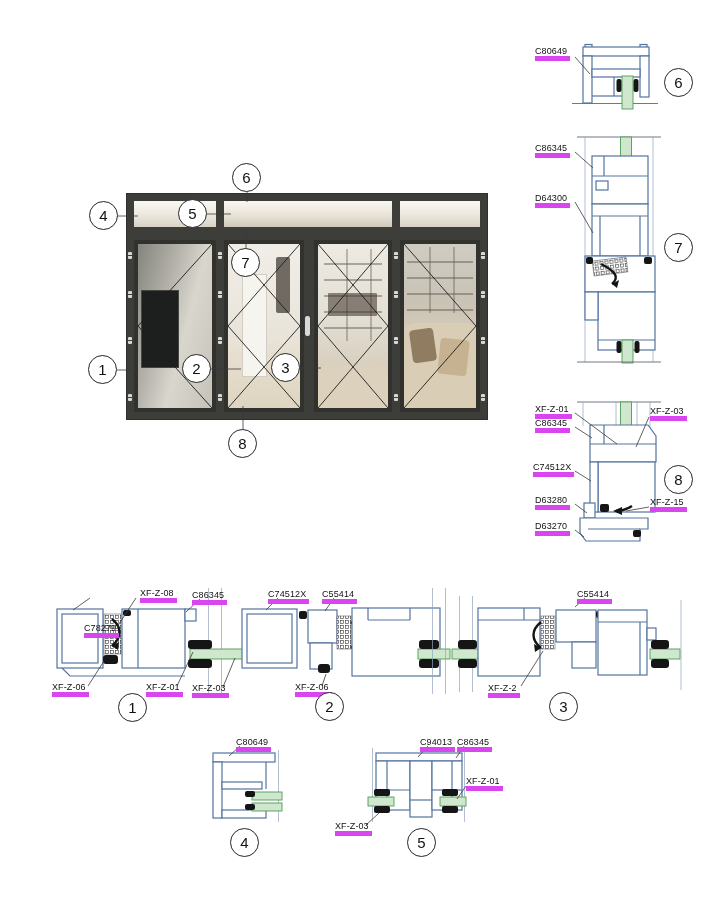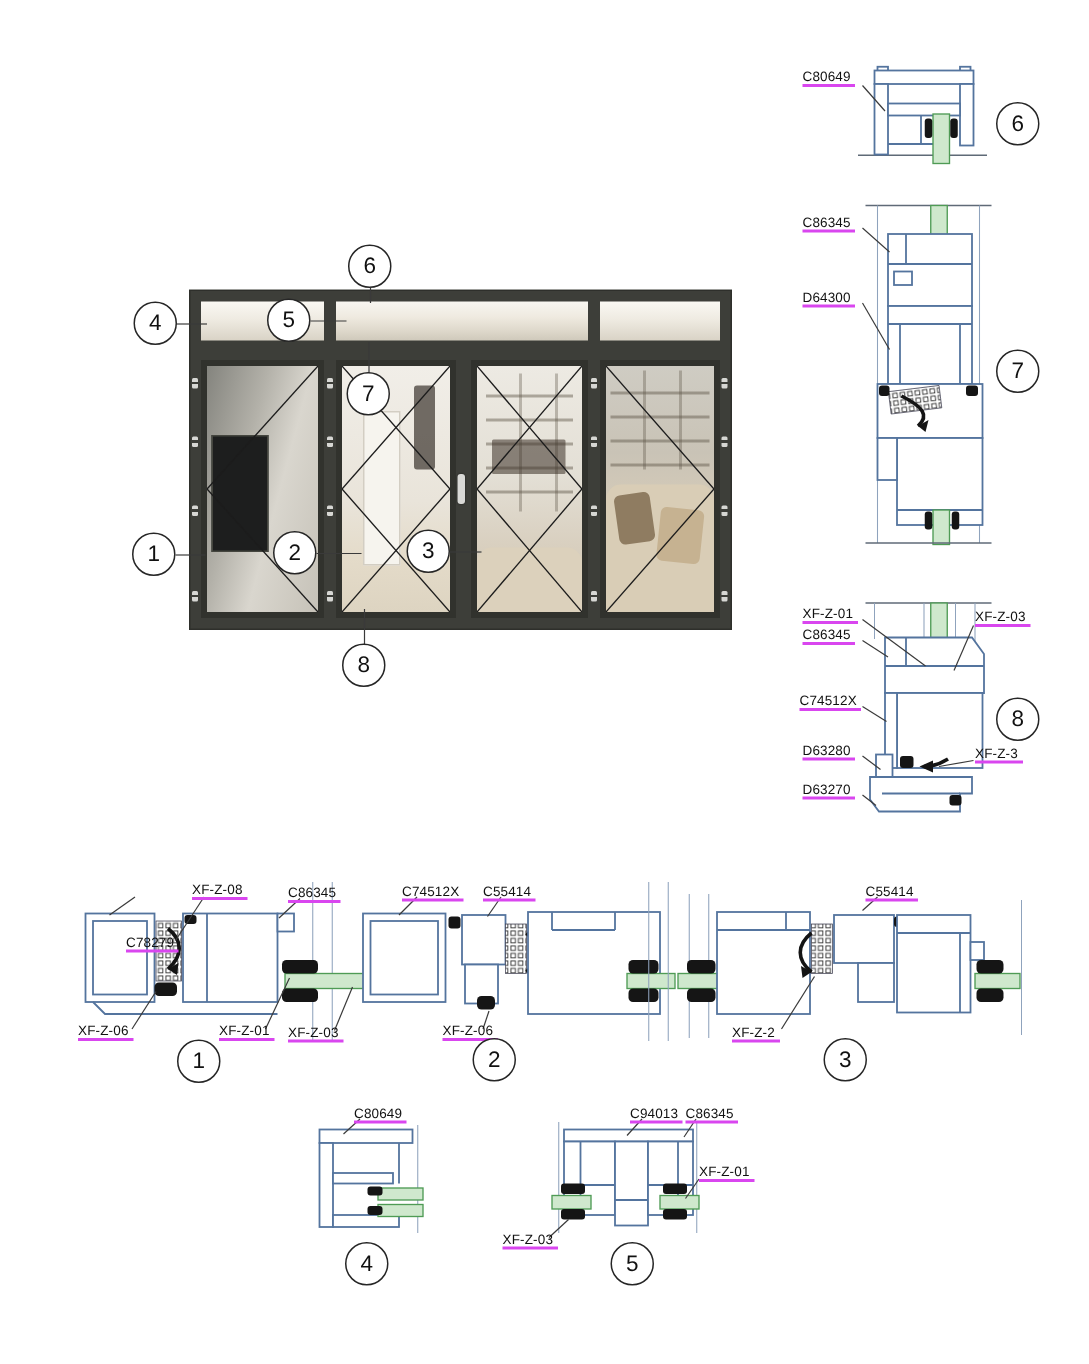--- a/index.html
+++ b/index.html
@@ -9,21 +9,21 @@
   #linework{position:absolute;left:0;top:0;}
   .p {fill:none;stroke:#54749e;stroke-width:1.2;}
   .pf{fill:#ffffff;stroke:#54749e;stroke-width:1.2;}
   .glass{fill:#cfe8cd;stroke:#4f9b55;stroke-width:0.9;}
   .gasket{fill:#151515;stroke:none;}
   .thin{stroke:#8fa3bd;stroke-width:0.7;}
   .gnd{stroke:#5f6a77;stroke-width:0.9;}
   .leader{stroke:#3a3a3a;stroke-width:0.8;fill:none;}
   .arr{stroke:#141414;stroke-width:2.4;fill:none;}
   .lbl{position:absolute;font-size:9px;line-height:10px;color:#111;
-       border-bottom:2px solid #d946ef;padding:0 3px 0 0;white-space:nowrap;letter-spacing:.1px;}
+       border-bottom:5px solid #d946ef;padding:0 3px 0 0;white-space:nowrap;letter-spacing:.1px;}
   .co{position:absolute;width:27px;height:27px;border:1.4px solid #262626;border-radius:50%;
       background:#fff;display:flex;align-items:center;justify-content:center;
       font-size:15px;color:#111;box-sizing:content-box;}
   
   #elev{position:absolute;left:126px;top:193px;width:362px;height:227px;background:#3d3e39;
         box-shadow:0 0 0 1px #2e2f2b inset;}
   .pane{position:absolute;overflow:hidden;}
   .door{position:absolute;border:4px solid #31322d;box-sizing:border-box;overflow:hidden;}
   .photo{position:absolute;left:0;top:0;right:0;bottom:0;}
   .ph-ceiling{background:linear-gradient(180deg,#faf8f3 0%,#efebe2 45%,#d9d3c6 100%);}
@@ -339,25 +339,25 @@
   </svg>
 
   <div class="lbl" style="left:535px;top:46px;">C80649</div>
   <div class="lbl" style="left:535px;top:143px;">C86345</div>
   <div class="lbl" style="left:535px;top:193px;">D64300</div>
   <div class="lbl" style="left:535px;top:404px;">XF-Z-01</div>
   <div class="lbl" style="left:650px;top:406px;">XF-Z-03</div>
   <div class="lbl" style="left:535px;top:418px;">C86345</div>
   <div class="lbl" style="left:533px;top:462px;">C74512X</div>
   <div class="lbl" style="left:535px;top:495px;">D63280</div>
-  <div class="lbl" style="left:650px;top:497px;">XF-Z-3</div>
+  <div class="lbl" style="left:650px;top:497px;">XF-Z-15</div>
   <div class="lbl" style="left:535px;top:521px;">D63270</div>
 
   <div class="lbl" style="left:84px;top:623px;">C78279</div>
-  <div class="lbl" style="left:128px;top:588px;text-align:center;">XF-Z-08</div>
+  <div class="lbl" style="left:140px;top:588px;text-align:center;">XF-Z-08</div>
   <div class="lbl" style="left:192px;top:590px;">C86345</div>
   <div class="lbl" style="left:52px;top:682px;">XF-Z-06</div>
   <div class="lbl" style="left:146px;top:682px;">XF-Z-01</div>
   <div class="lbl" style="left:192px;top:683px;">XF-Z-03</div>
 
   <div class="lbl" style="left:268px;top:589px;">C74512X</div>
   <div class="lbl" style="left:322px;top:589px;">C55414</div>
   <div class="lbl" style="left:295px;top:682px;">XF-Z-06</div>
 
   <div class="lbl" style="left:577px;top:589px;">C55414</div>

